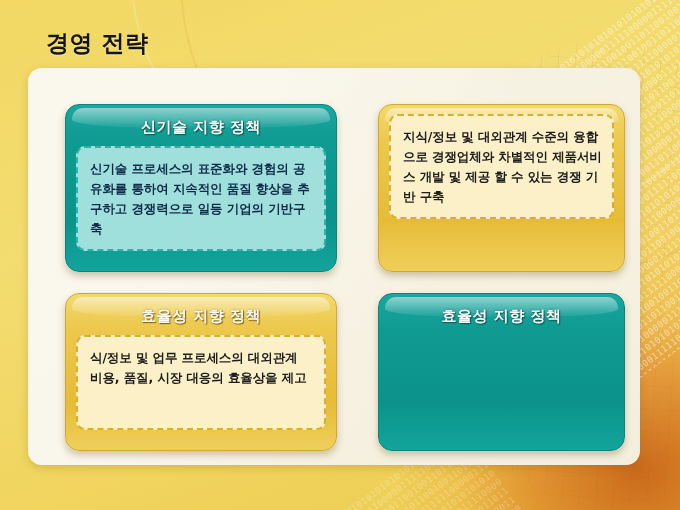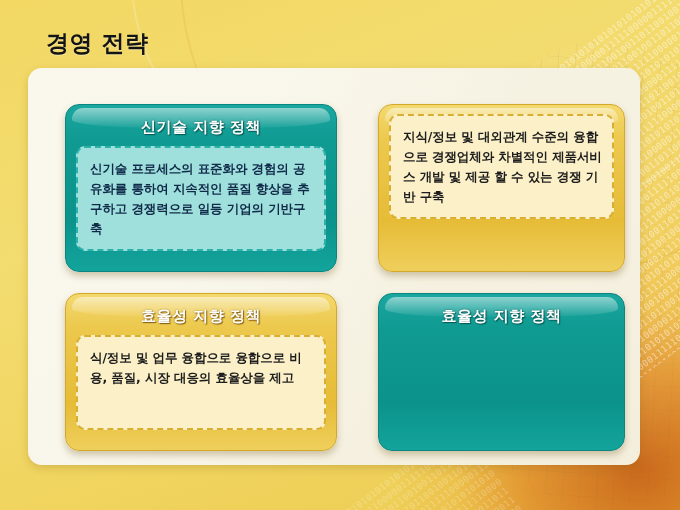--- a/index.html
+++ b/index.html
@@ -233,20 +233,20 @@
     <div class="card-title">신기술 지향 정책</div>
     <div class="card-body">신기술 프로세스의 표준화와 경험의 공유화를 통하여 지속적인 품질 향상을 추구하고 경쟁력으로 일등 기업의 기반구축</div>
   </div>
 
   <div class="card gold" id="card-2">
     <div class="card-body">지식/정보 및 대외관계 수준의 융합으로 경쟁업체와 차별적인 제품서비스 개발 및 제공 할 수 있는 경쟁 기반 구축</div>
   </div>
 
   <div class="card gold" id="card-3">
     <div class="card-title">효율성 지향 정책</div>
-    <div class="card-body">식/정보 및 업무 융합으로 융합으로 비용, 품질, 시장 대응의 효율상을 제고</div>
+    <div class="card-body">식/정보 및 업무 프로세스의 대외관계 비용, 품질, 시장 대응의 효율상을 제고</div>
   </div>
 
   <div class="card teal" id="card-4">
     <div class="card-title">효율성 지향 정책</div>
   </div>
 
 </div>
 
 </body></html>

